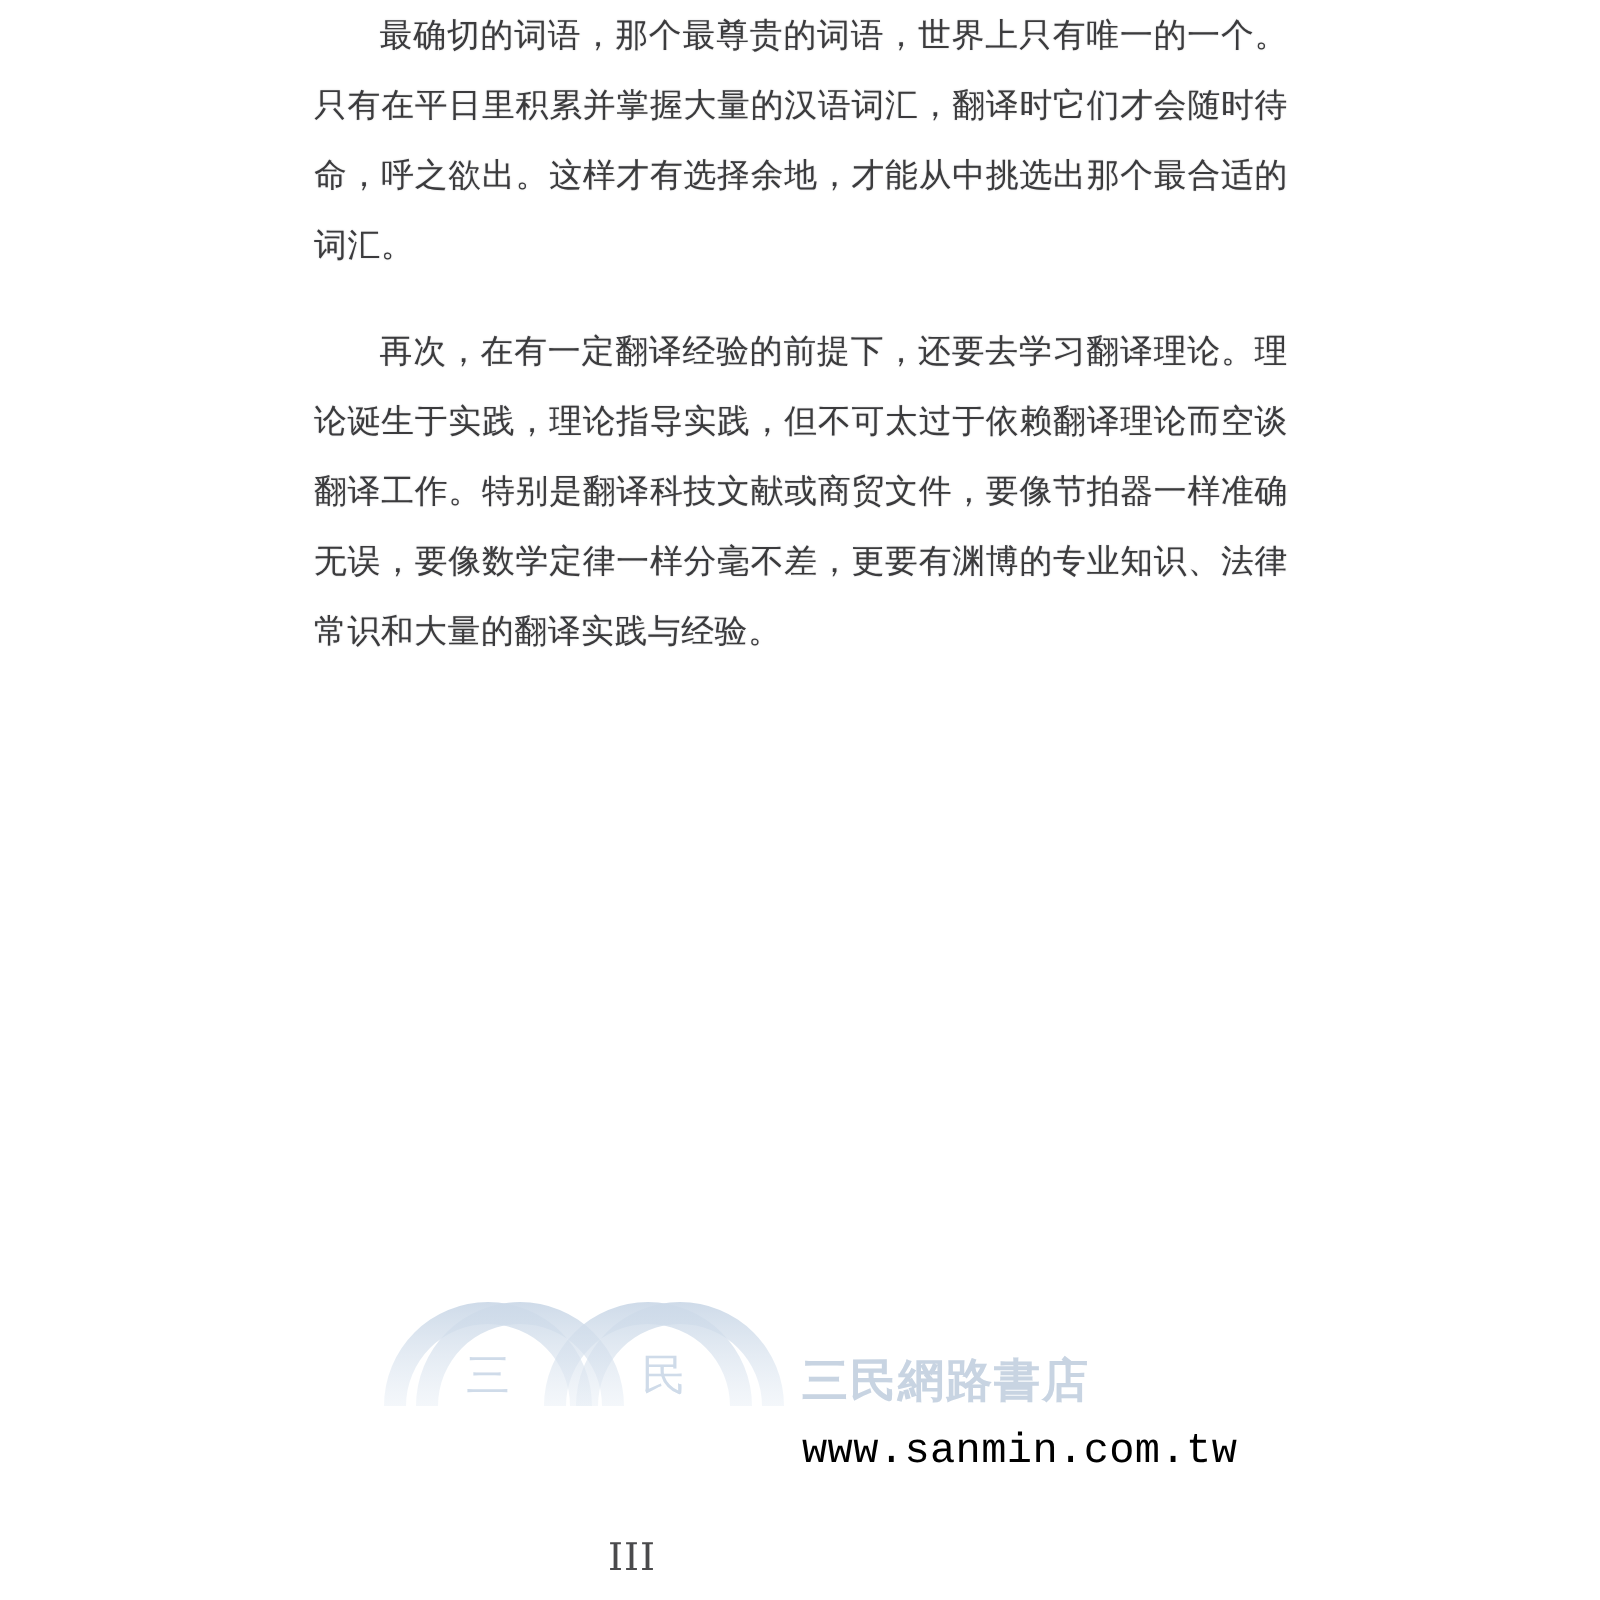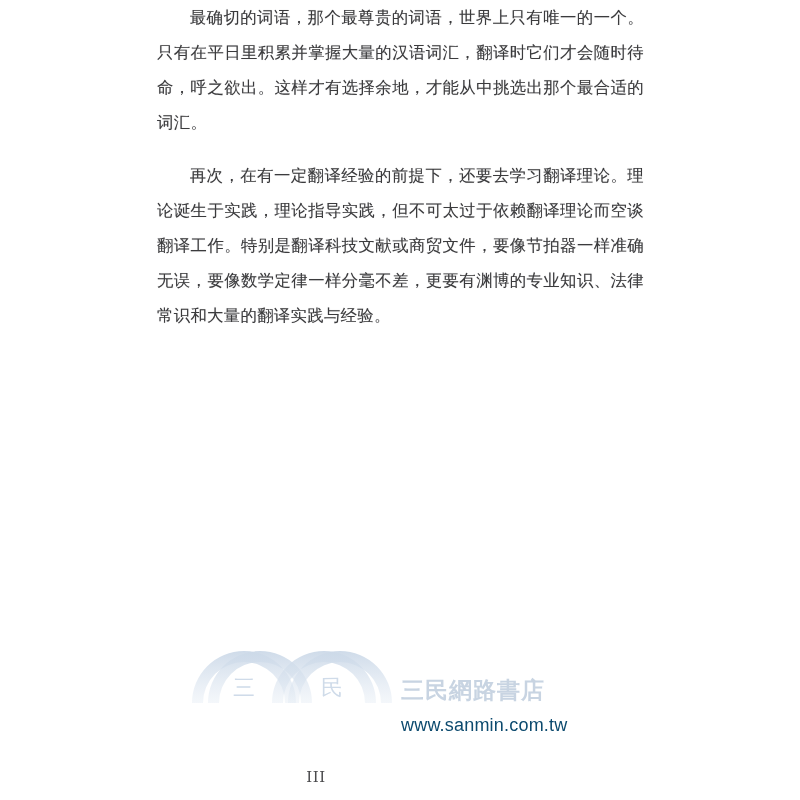--- a/index.html
+++ b/index.html
@@ -81,36 +81,36 @@
     font-size: 23px;
     font-weight: bold;
     letter-spacing: 1px;
     color: #c8d4e2;
     white-space: nowrap;
   }
   .wm-url {
     position: absolute;
     left: 0;
     top: 41px;
-    font-family: Liberation Sans, sans-serif;
-    font-size: 18px;
+    font-family: Liberation Mono, monospace;
+    font-size: 21px;
     letter-spacing: 0.2px;
-    color: #0c4a6e;
+    color: #000000;
     white-space: nowrap;
   }
 
   
   #page-number {
     position: absolute;
     left: 0;
     top: 768px;
     width: 632px;
     text-align: center;
     font-family: "DejaVu Serif", "Liberation Serif", serif;
-    font-size: 15px;
+    font-size: 19px;
     color: #4a4a4c;
     letter-spacing: 0.5px;
     z-index: 3;
   }
 </style>
 </head>
 <body>
 
 <div id="page">
 

